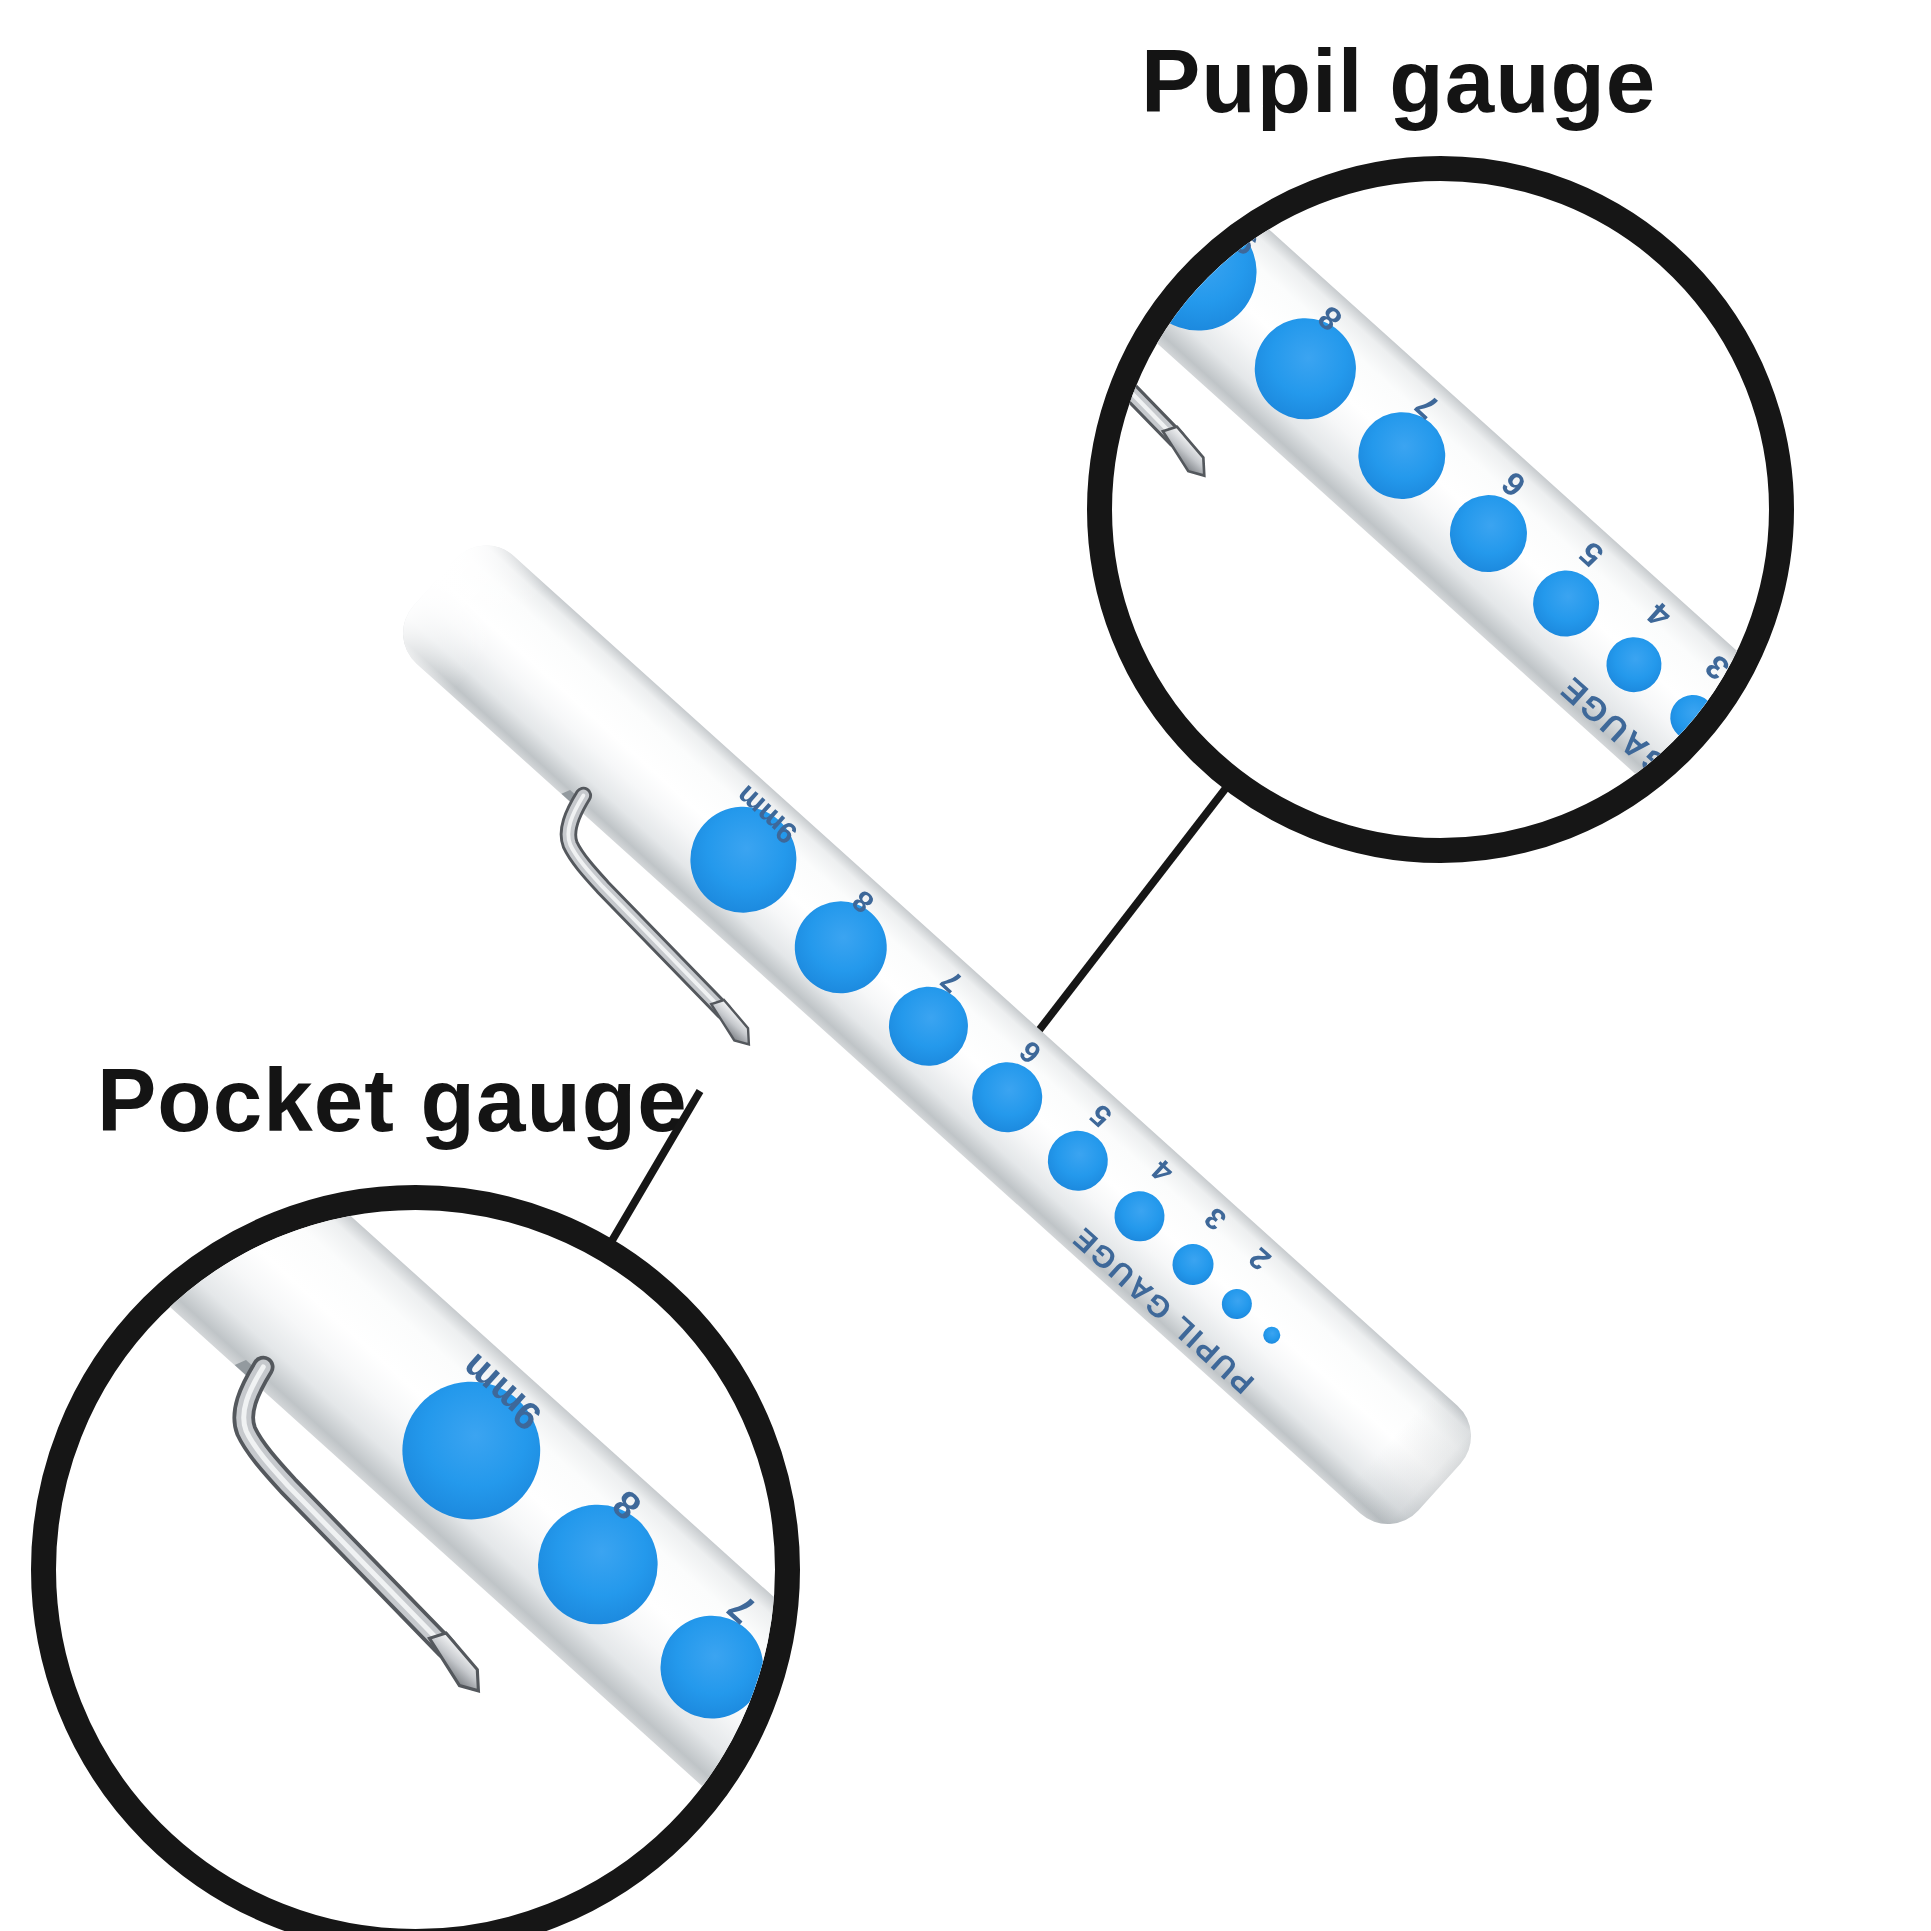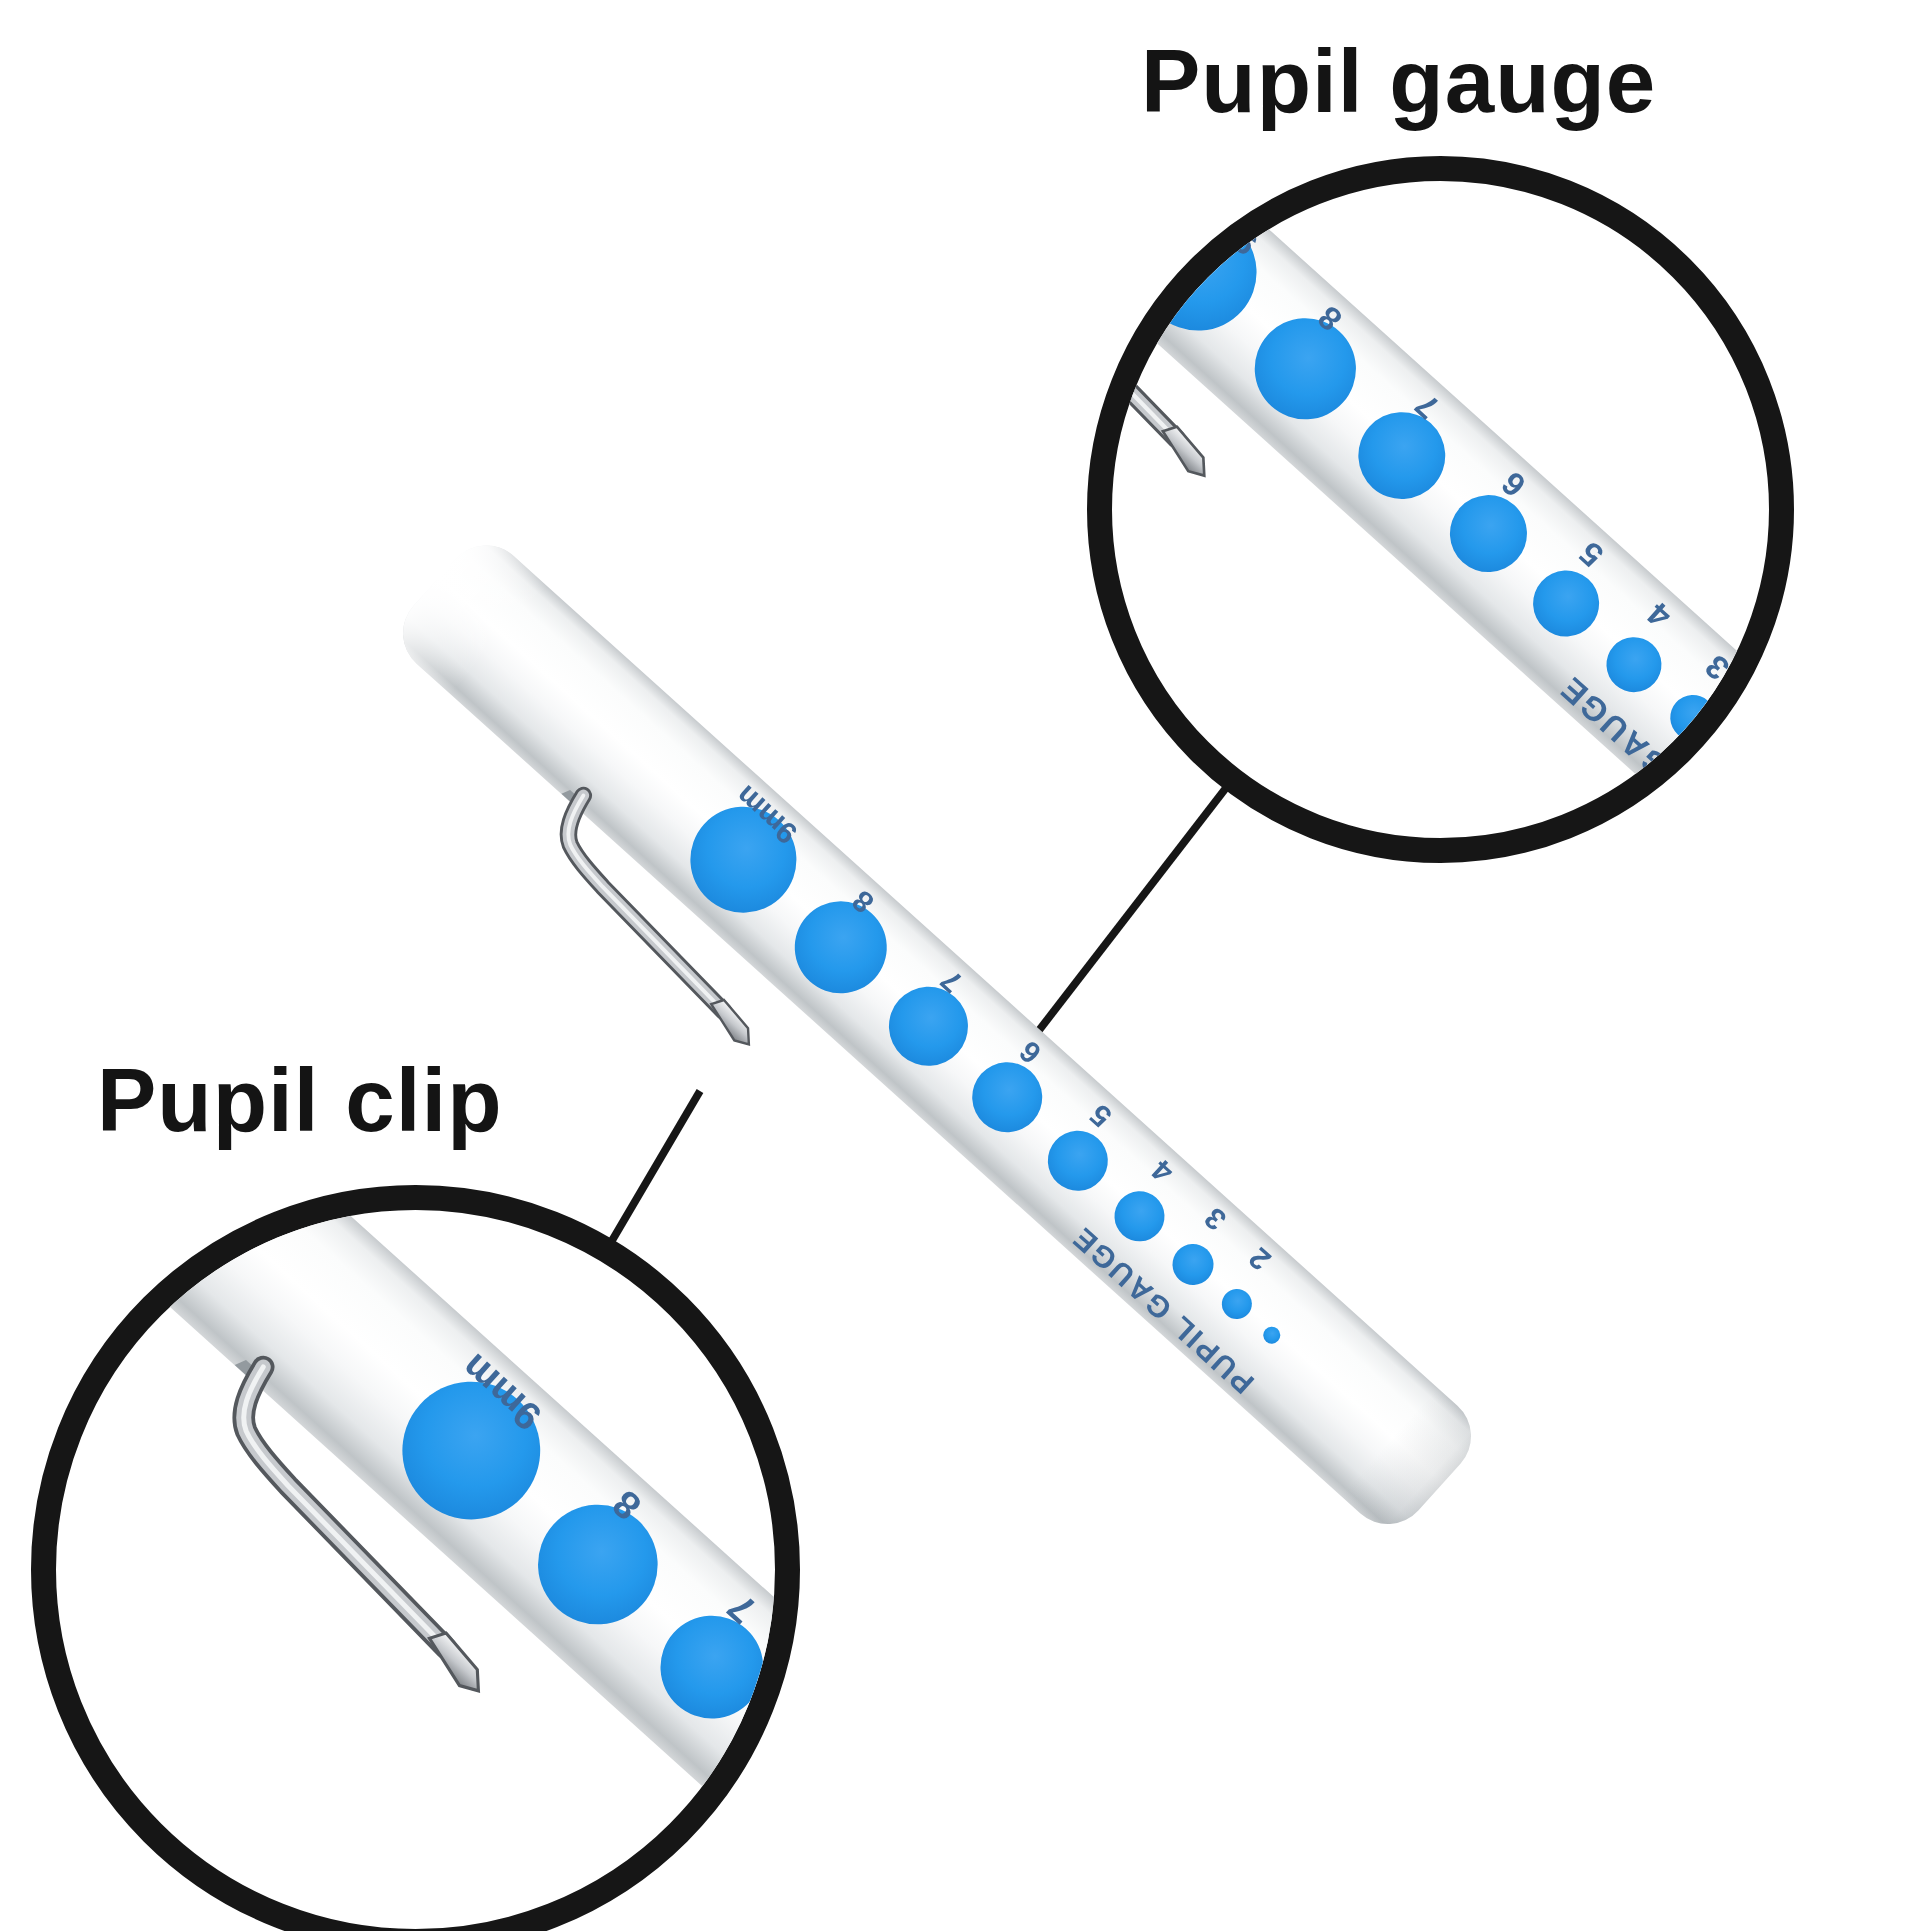--- a/index.html
+++ b/index.html
@@ -69,21 +69,21 @@
   .mag-tr { left:1087px; top:156px;  width:707px; height:707px; }
   .mag-bl { left:31px;   top:1185px; width:769px; height:769px; }
   .mag-inner { position:absolute; left:0; top:0; right:0; bottom:0; }
 </style>
 </head>
 <body>
 
 <div class="canvas">
 
   <div class="anno-title title-pupil">Pupil gauge</div>
-  <div class="anno-title title-pocket">Pupil clip</div>
+  <div class="anno-title title-pocket">Pocket gauge</div>
 
   <svg class="callout-svg" viewBox="0 0 2000 2000" width="1931" height="1931">
     <line x1="1040" y1="1114" x2="1276" y2="808" stroke="#161616" stroke-width="8"></line>
     <line x1="1019" y1="1098" x2="1061" y2="1130" stroke="#161616" stroke-width="8"></line>
     <line x1="725" y1="1130" x2="628" y2="1295" stroke="#161616" stroke-width="8"></line>
   </svg>
 
   <div class="pen-wrap" id="pen-main">
       <div class="pen-body"></div>
       <svg class="clip-svg" viewBox="0 0 1400 320">

